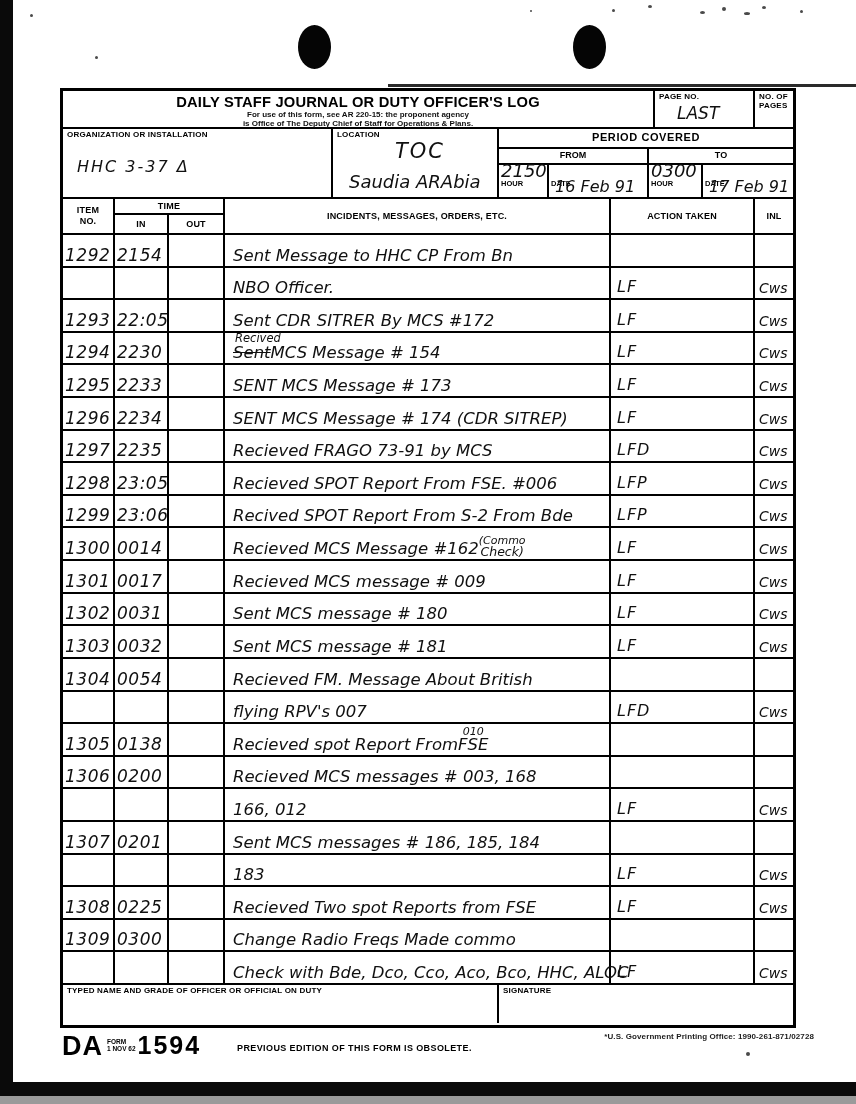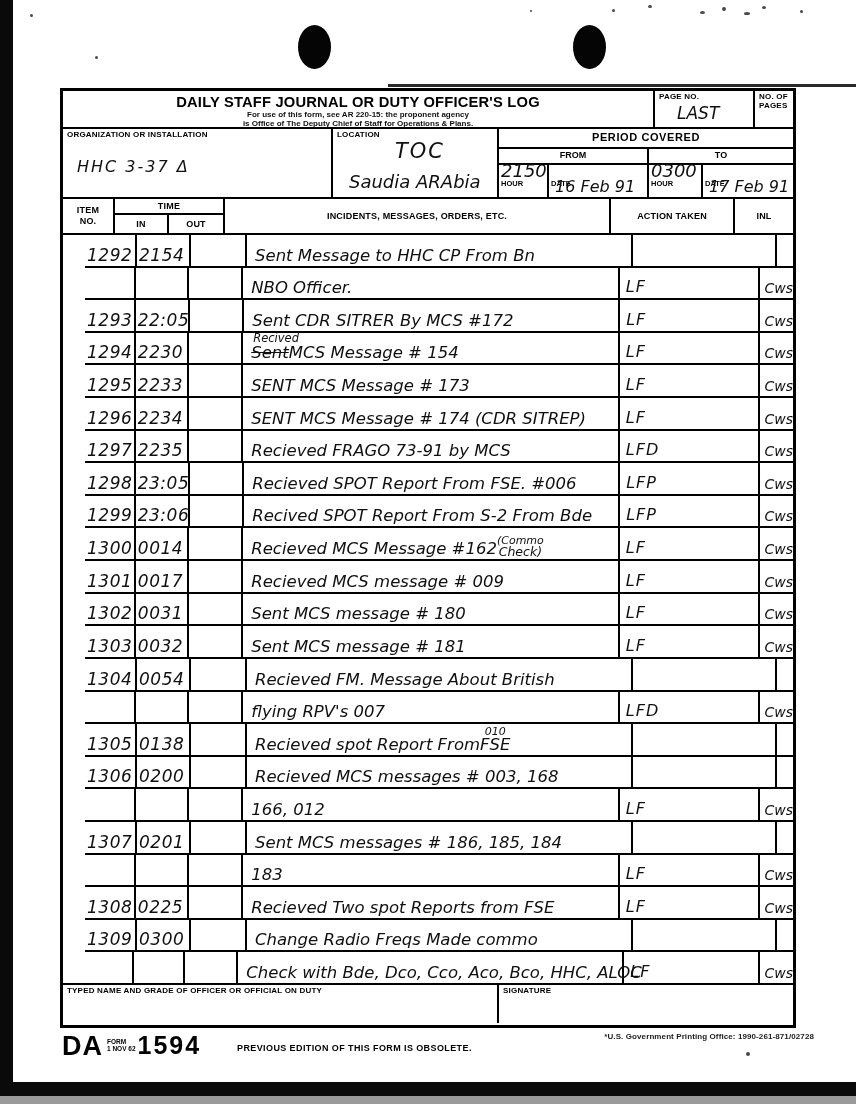--- a/index.html
+++ b/index.html
@@ -48,25 +48,25 @@
   .b-thead{height:36px;}
   .th{display:flex;align-items:center;justify-content:center;font-size:9px;font-weight:bold;
       text-align:center;letter-spacing:.2px;}
   .th-item{width:52px;flex-direction:column;line-height:1.2;}
   .th-time{width:110px;flex-direction:column;padding:0;}
   .time-top{border-bottom:2px solid #000;width:100%;height:16px;line-height:15px;box-sizing:border-box;}
   .time-sub{display:flex;flex:1;width:100%;}
   .time-in{width:54px;border-right:2px solid #000;display:flex;align-items:center;justify-content:center;box-sizing:border-box;}
   .time-out{flex:1;display:flex;align-items:center;justify-content:center;}
   .th-inc{width:386px;}
-  .th-act{width:124px;}
+  .th-act{width:144px;}
   .th-inl{flex:1;}
   
   .tbody{height:750px;display:flex;flex-direction:column;border-bottom:2px solid #000;box-sizing:border-box;}
-  .brow{flex:1;display:flex;border-bottom:2px solid #000;box-sizing:border-box;margin-left:22px;}
+  .brow{flex:1;display:flex;border-bottom:2px solid #000;box-sizing:border-box;}
   .brow:last-child{border-bottom:none;}
   .bc{box-sizing:border-box;border-right:2px solid #000;display:flex;align-items:flex-end;overflow:visible;}
   .bc:last-child{border-right:none;}
   .c-item{width:52px;padding:0 0 1px 2px;}
   .c-in{width:54px;padding:0 0 1px 2px;}
   .c-out{width:56px;}
   .c-inc{width:386px;padding:0 0 1px 8px;}
   .c-act{width:144px;padding:0 0 2px 6px;}
   .c-inl{flex:1;padding:0 0 2px 4px;}
   

